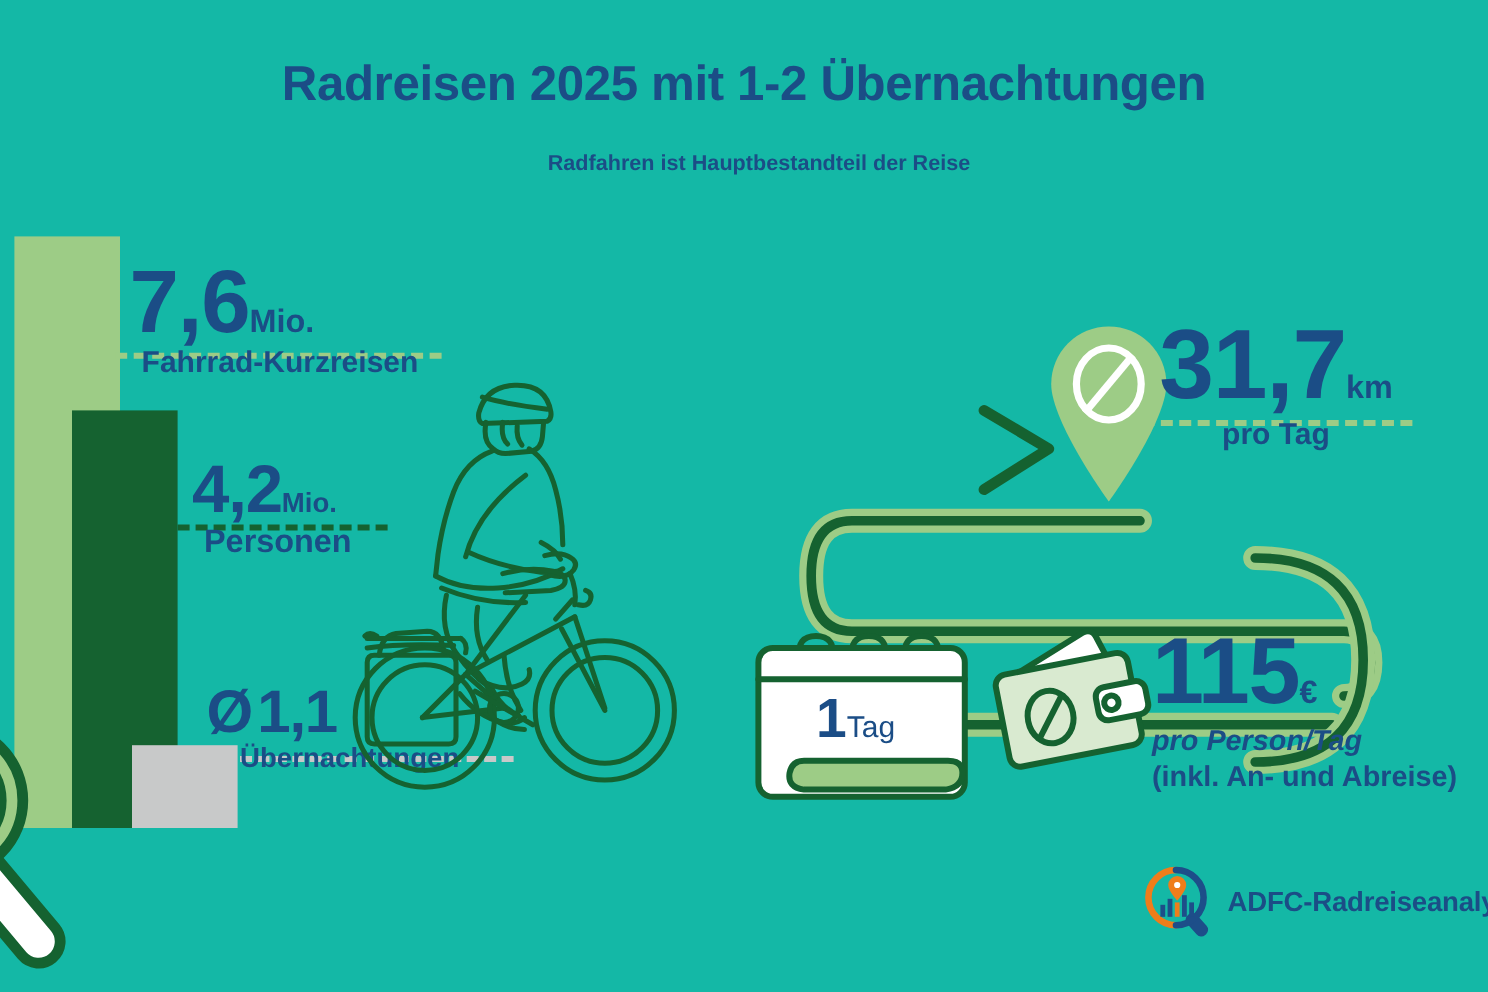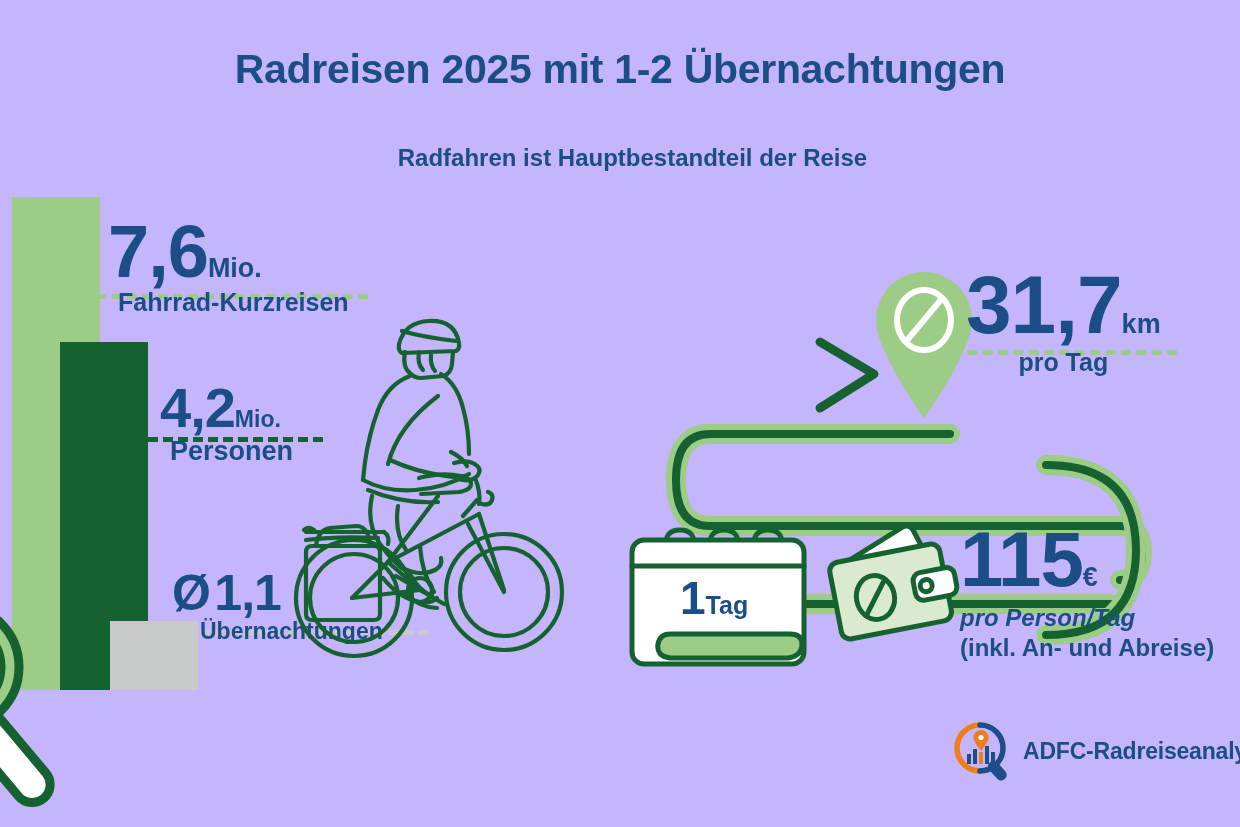--- a/index.html
+++ b/index.html
@@ -4,39 +4,39 @@
 <style>
   html,body{margin:0;padding:0;background:#ffffff;}
   body{
     font-family:"Liberation Sans", sans-serif;
     -webkit-font-smoothing:antialiased;
   }
   #canvas{
     position:relative;
     width:1240px;
     height:827px;
-    background:#c4b5fd;
+    background:#14b8a6;
     overflow:hidden;
   }
   .abs{position:absolute;}
 
   
   #title{
     left:0; right:0; top:46px;
     text-align:center;
     font-size:41px;
     font-weight:700;
     letter-spacing:-0.3px;
     color:#1b4d86;
     white-space:nowrap;
   }
   #subtitle{
-    left:0; right:0; top:144px;
+    left:0; right:0; top:126px;
     text-align:center;
-    font-size:24px;
+    font-size:18px;
     font-weight:600;
     color:#1b4d86;
     padding-left:25px;
   }
 
   
   .bar{position:absolute;}
   #bar-light{ left:12px;  top:197px; width:88px;  height:493px; background:#9dcc86; }
   #bar-dark { left:60px;  top:342px; width:88px;  height:348px; background:#156230; }
   #bar-gray { left:110px; top:621px; width:88px;  height:69px;  background:#c8c9c9; }
@@ -72,21 +72,21 @@
 
   #stat-eur{ position:absolute; left:960px; top:524px; color:#1b4d86; white-space:nowrap;}
   #stat-eur .big{font-size:78px;font-weight:600;letter-spacing:-1px;line-height:0.9;}
   #stat-eur .unit{font-size:27px;font-weight:600;}
   #stat-eur .cap{display:block;font-size:24px;font-weight:600;margin-top:10px;font-style:italic;}
   #stat-eur .cap2{display:block;font-size:24px;font-weight:600;margin-top:2px;}
 
   
   #cal-label{position:absolute;left:680px;top:575px;color:#1b4d86;white-space:nowrap;}
   #cal-label .big{font-size:46px;font-weight:600;line-height:1;}
-  #cal-label .unit{font-size:25px;font-weight:700;}
+  #cal-label .unit{font-size:25px;font-weight:400;}
 
   
   #logo{position:absolute;left:952px;top:722px;display:flex;align-items:center;gap:9px;}
   #logo-text{font-size:23px;font-weight:700;color:#1b4d86;letter-spacing:-0.2px;white-space:nowrap;}
 
   svg{display:block;overflow:visible;}
 </style>
 </head>
 <body>
 

